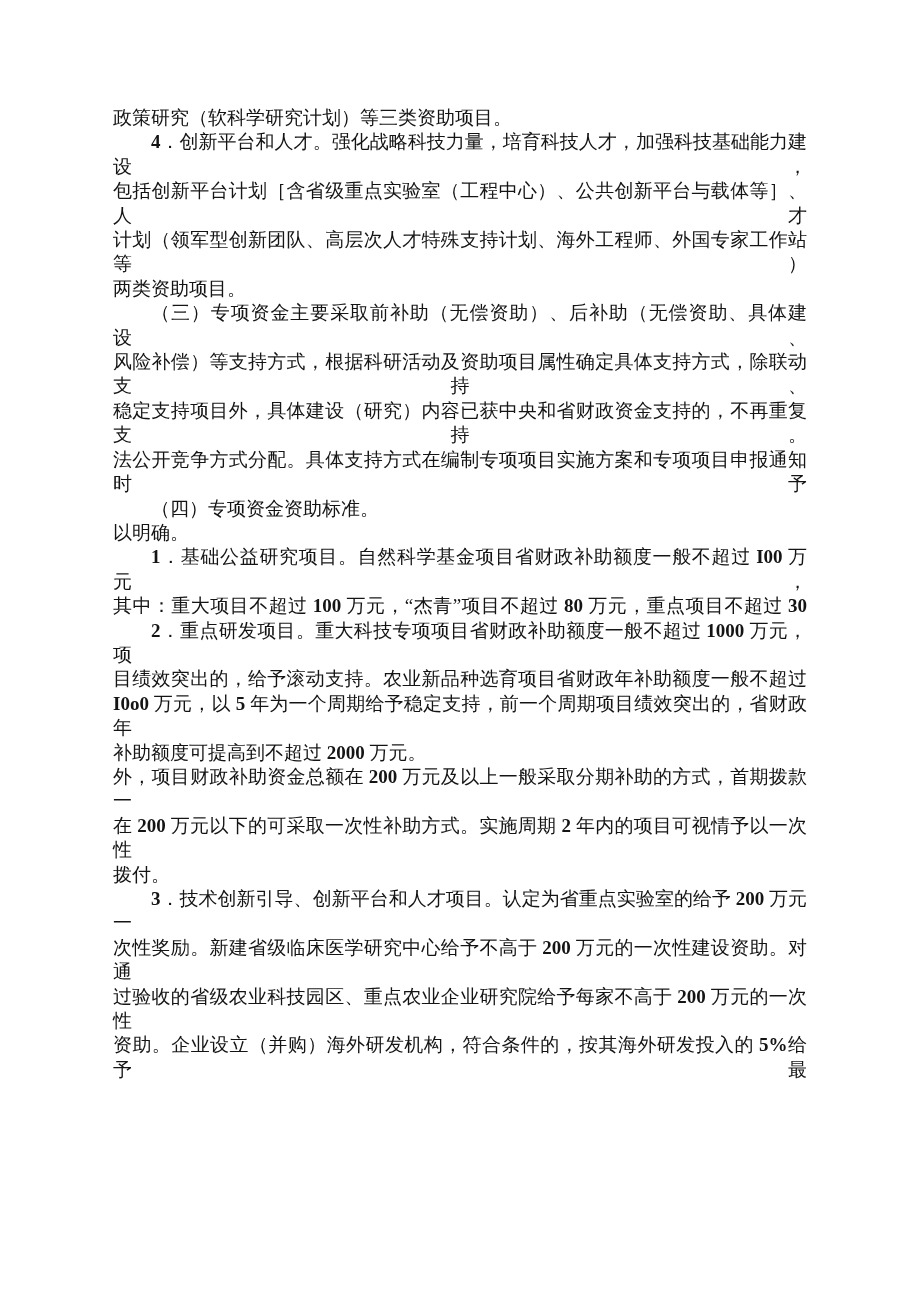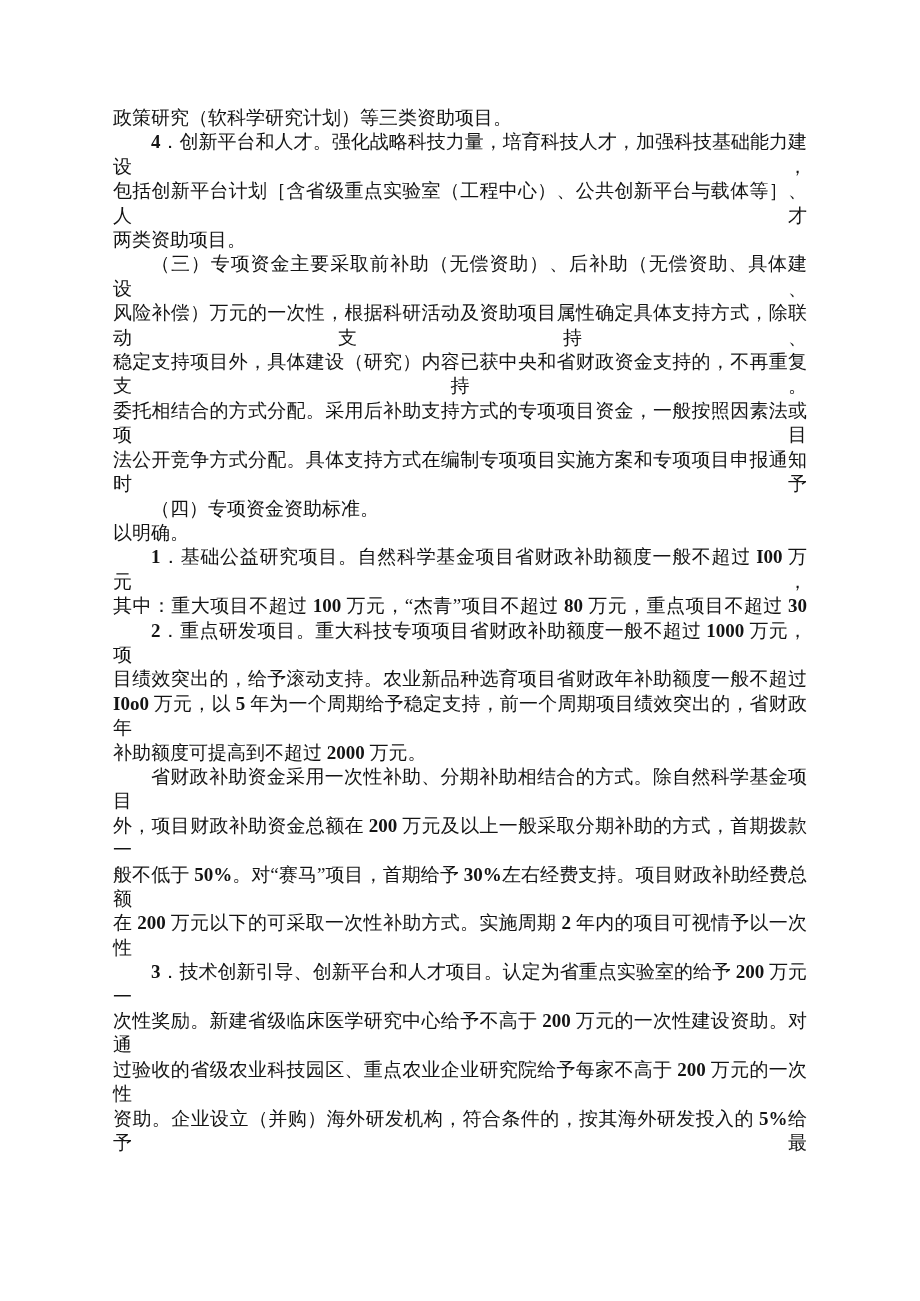--- a/index.html
+++ b/index.html
@@ -44,36 +44,35 @@
   }
 </style>
 </head>
 <body>
 
 <div class="page">
   <div class="text-column" id="text-column">
       <div class="line end">政策研究（软科学研究计划）等三类资助项目。</div>
       <div class="line indent"><b class="num">4</b>．创新平台和人才。强化战略科技力量，培育科技人才，加强科技基础能力建设，</div>
       <div class="line">包括创新平台计划［含省级重点实验室（工程中心）、公共创新平台与载体等］、人才</div>
+      <div class="line">计划（领军型创新团队、高层次人才特殊支持计划、海外工程师、外国专家工作站等）</div>
       <div class="line end">两类资助项目。</div>
       <div class="line indent">（三）专项资金主要采取前补助（无偿资助）、后补助（无偿资助、具体建设、</div>
-      <div class="line">风险补偿）万元的一次性，根据科研活动及资助项目属性确定具体支持方式，除联动支持、</div>
+      <div class="line">风险补偿）等支持方式，根据科研活动及资助项目属性确定具体支持方式，除联动支持、</div>
       <div class="line">稳定支持项目外，具体建设（研究）内容已获中央和省财政资金支持的，不再重复支持。</div>
-      <div class="line">委托相结合的方式分配。采用后补助支持方式的专项项目资金，一般按照因素法或项目</div>
       <div class="line">法公开竞争方式分配。具体支持方式在编制专项项目实施方案和专项项目申报通知时予</div>
       <div class="line indent end">（四）专项资金资助标准。</div>
       <div class="line end">以明确。</div>
       <div class="line indent"><b class="num">1</b>．基础公益研究项目。自然科学基金项目省财政补助额度一般不超过 <b class="num">I00</b> 万元，</div>
       <div class="line">其中：重大项目不超过 <b class="num">100</b> 万元，“杰青”项目不超过 <b class="num">80</b> 万元，重点项目不超过 <b class="num">30</b></div>
       <div class="line indent"><b class="num">2</b>．重点研发项目。重大科技专项项目省财政补助额度一般不超过 <b class="num">1000</b> 万元，项</div>
       <div class="line">目绩效突出的，给予滚动支持。农业新品种选育项目省财政年补助额度一般不超过</div>
       <div class="line"><b class="num">I0o0</b> 万元，以 <b class="num">5</b> 年为一个周期给予稳定支持，前一个周期项目绩效突出的，省财政年</div>
       <div class="line end">补助额度可提高到不超过 <b class="num">2000</b> 万元。</div>
-      <div class="line indent">省财政补助资金采用一次性补助、分期补助相结合的方式。除自然科学基金项目</div>
       <div class="line">外，项目财政补助资金总额在 <b class="num">200</b> 万元及以上一般采取分期补助的方式，首期拨款一</div>
-      <div class="line">般不低于 <b class="num">50%</b>。对“赛马”项目，首期给予 <b class="num">30%</b>左右经费支持。项目财政补助经费总额</div>
       <div class="line">在 <b class="num">200</b> 万元以下的可采取一次性补助方式。实施周期 <b class="num">2</b> 年内的项目可视情予以一次性</div>
+      <div class="line end">拨付。</div>
       <div class="line indent"><b class="num">3</b>．技术创新引导、创新平台和人才项目。认定为省重点实验室的给予 <b class="num">200</b> 万元一</div>
       <div class="line">次性奖励。新建省级临床医学研究中心给予不高于 <b class="num">200</b> 万元的一次性建设资助。对通</div>
       <div class="line">过验收的省级农业科技园区、重点农业企业研究院给予每家不高于 <b class="num">200</b> 万元的一次性</div>
       <div class="line">资助。企业设立（并购）海外研发机构，符合条件的，按其海外研发投入的 <b class="num">5%</b>给予最</div>
     </div>
 </div>
 
 </body></html>

